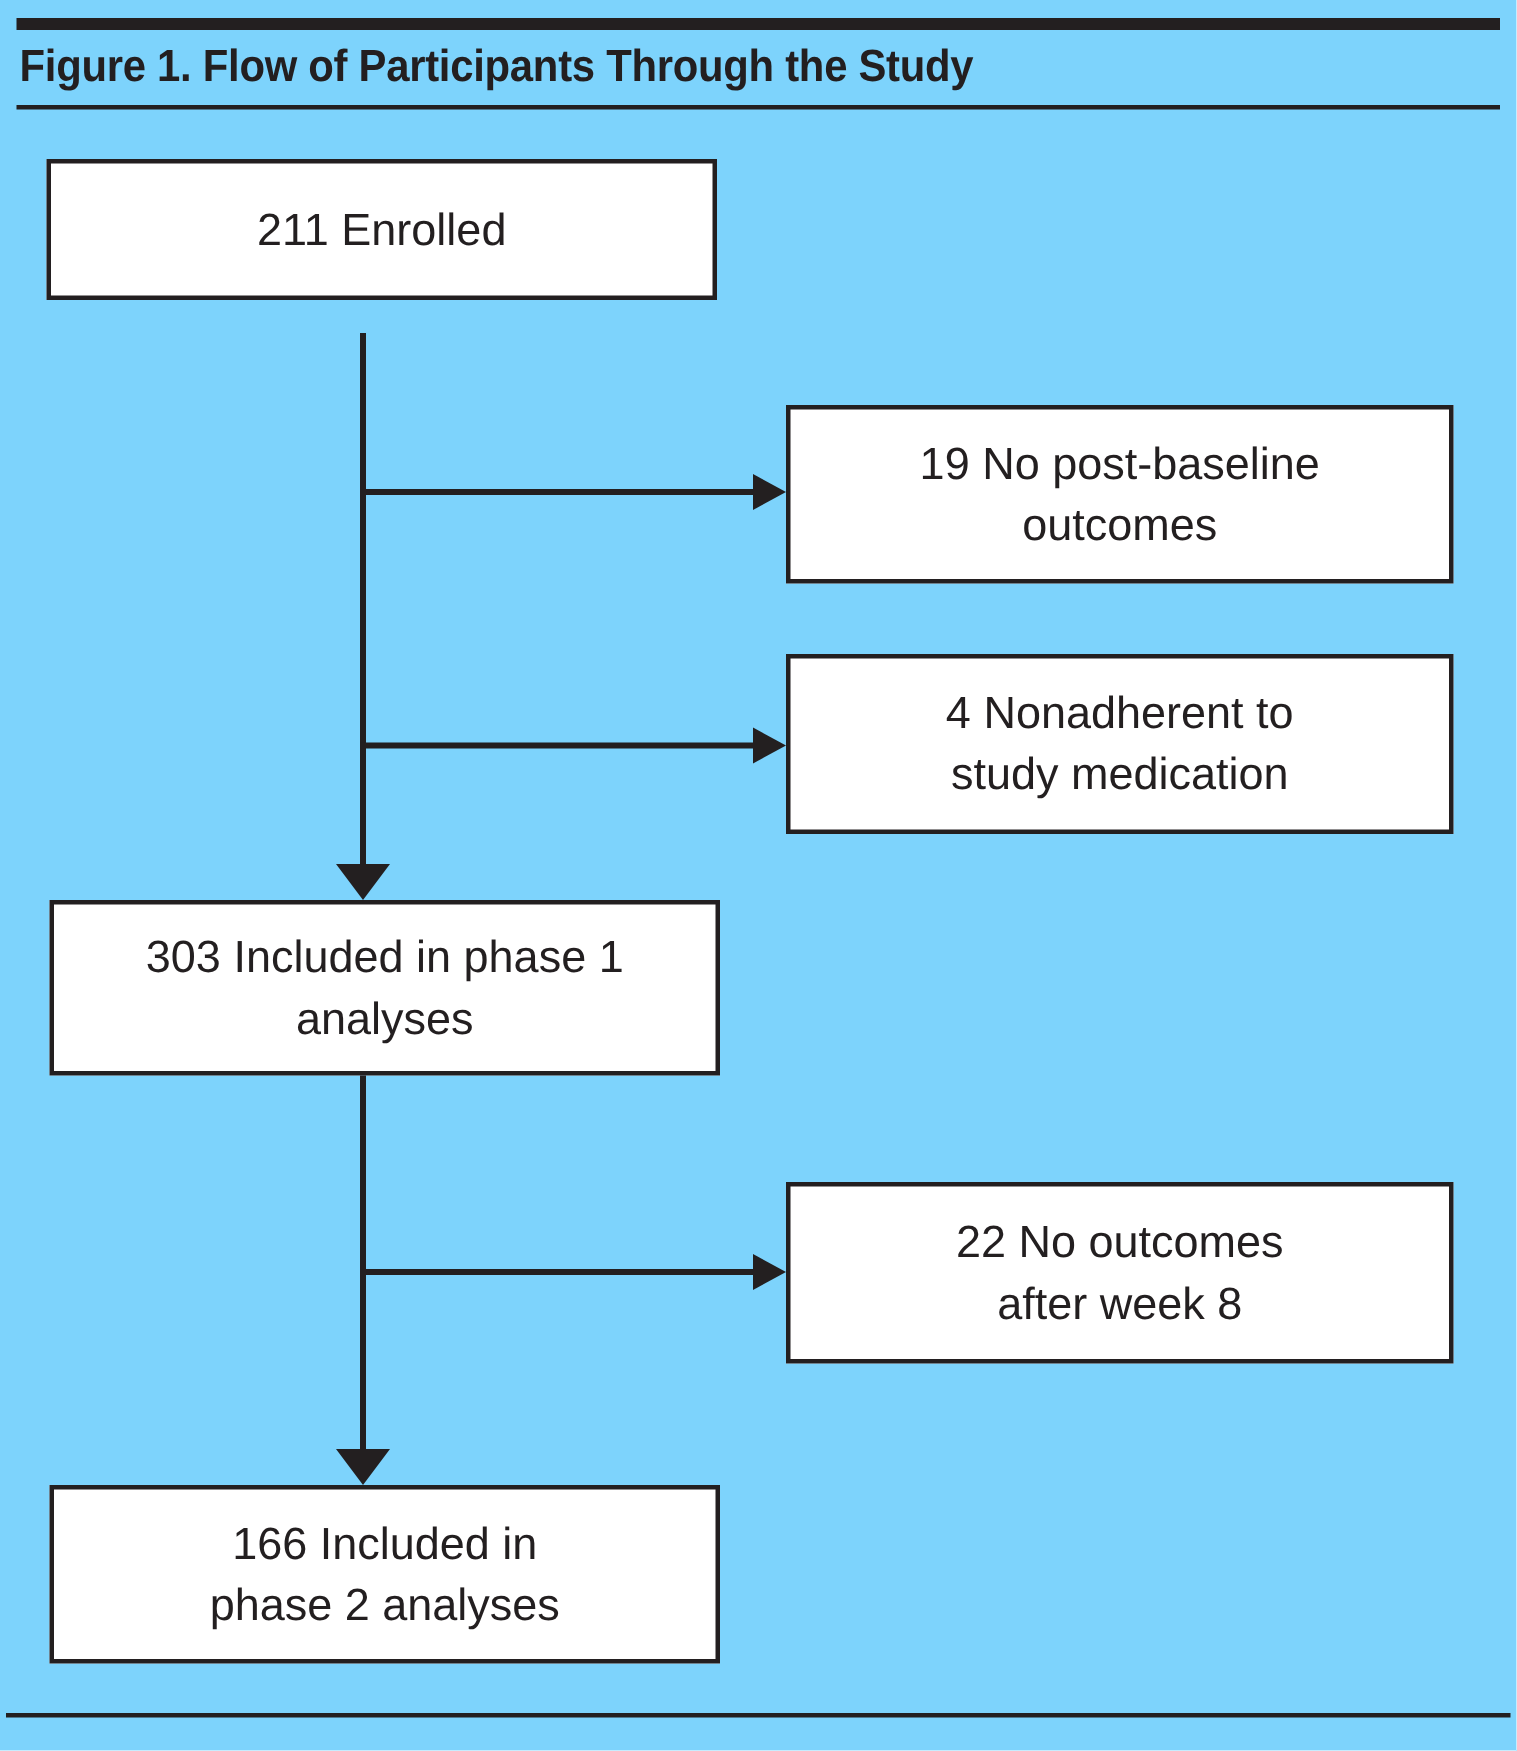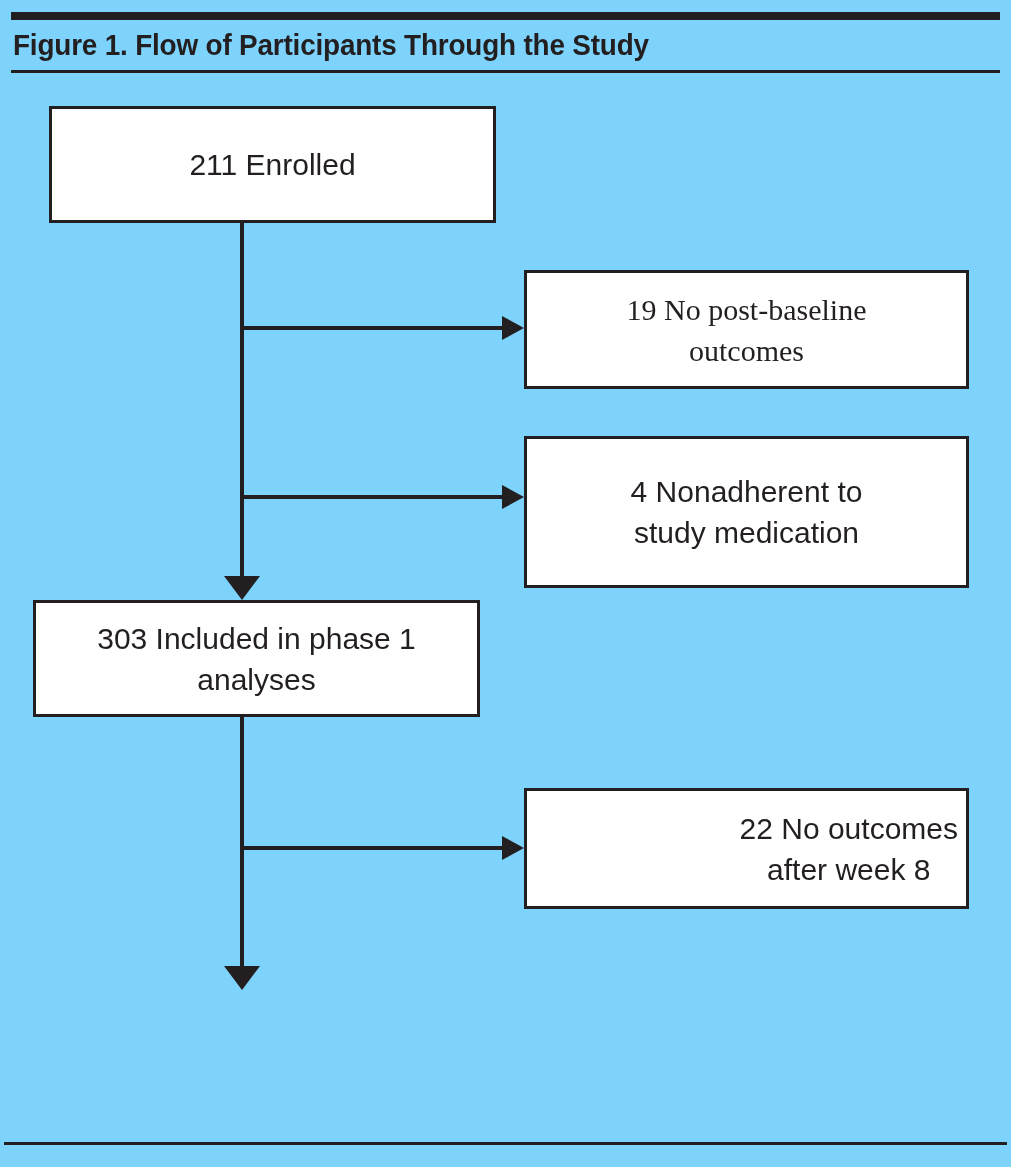--- a/index.html
+++ b/index.html
@@ -78,28 +78,28 @@
   .flow-box .box-text {
     font-size: 30px;
     line-height: 41px;
     font-weight: normal;
     color: #231f20;
     padding: 0 8px;
     white-space: pre-line;
   }
 
   
-  #box-enrolled   { left: 49px;  top: 106px;  width: 447px; height: 117px; }
+  #box-enrolled   { left: 31px;  top: 106px;  width: 447px; height: 94px; }
   #box-phase1     { left: 33px;  top: 600px;  width: 447px; height: 117px; }
   #box-phase2     { left: 33px;  top: 990px;  width: 447px; height: 119px; }
 
   
-  #box-nopostbaseline { left: 524px; top: 270px; width: 445px; height: 119px; font-family: Liberation Serif, serif; }
-  #box-nonadherent    { left: 524px; top: 436px; width: 445px; height: 152px; }
-  #box-nooutcomes     { left: 524px; top: 788px; width: 445px; height: 121px; justify-content: flex-end; }
+  #box-nopostbaseline { left: 524px; top: 270px; width: 445px; height: 119px; }
+  #box-nonadherent    { left: 524px; top: 436px; width: 445px; height: 120px; }
+  #box-nooutcomes     { left: 524px; top: 788px; width: 445px; height: 121px; }
 
   
   .conn-line {
     position: absolute;
     background: #231f20;
   }
   .arrow-right {
     position: absolute;
     width: 0;
     height: 0;
@@ -170,16 +170,20 @@
   <div class="conn-line" id="trunk-2"></div>
   <div class="conn-line" id="branch-2a"></div>
   <div class="arrow-right" id="arrowhead-2a"></div>
   <div class="arrow-down" id="arrowhead-trunk2"></div>
 
   <div class="flow-box" id="box-nooutcomes">
     <span class="box-text">22 No outcomes
 after week 8</span>
   </div>
 
+  <div class="flow-box" id="box-phase2">
+    <span class="box-text">166 Included in
+phase 2 analyses</span>
+  </div>
 
   <div class="rule-bottom"></div>
 
 </div>
 
 </body></html>

